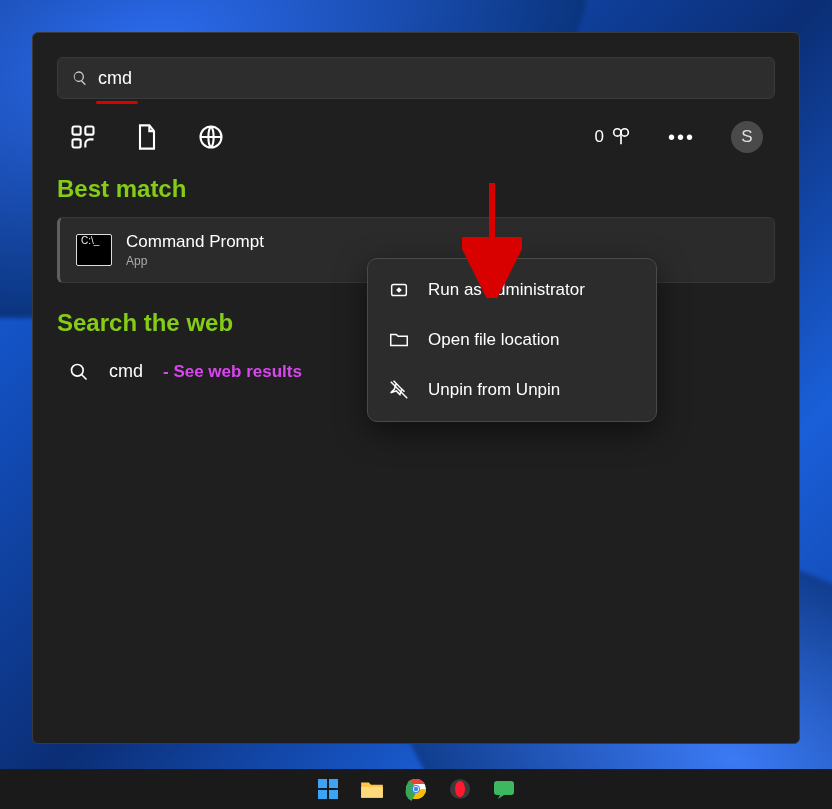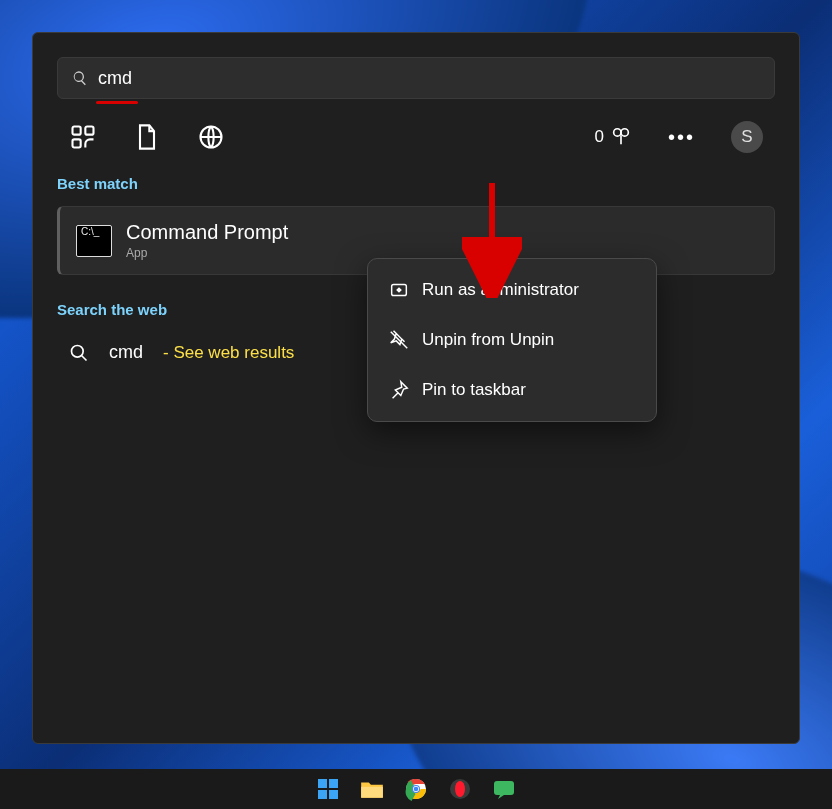--- a/index.html
+++ b/index.html
@@ -96,21 +96,21 @@
       font-size: 20px; letter-spacing: 2px; cursor: pointer;
       color: #fff;
     }
     .avatar {
       width: 32px; height: 32px; border-radius: 50%;
       background: #4a4a4a; color: #e0e0e0;
       display: flex; align-items: center; justify-content: center;
       font-size: 17px;
     }
     .section-heading {
-      font-size: 15px; font-weight: 600; color: #7dd3fc;
+      font-size: 24px; font-weight: 600; color: #84cc16;
       margin: 4px 0 14px 0;
     }
     .result-card {
       background: #2b2b2b;
       border: 1px solid #383838;
       border-left: 3px solid #606060;
       border-radius: 6px;
       display: flex;
       align-items: center;
       gap: 14px;
@@ -119,44 +119,44 @@
     }
     .cmd-icon {
       width: 36px; height: 32px;
       background: #000;
       border: 1px solid #ddd;
       border-radius: 2px;
       display: flex; align-items: flex-start;
       padding-left: 4px;
       font-family: monospace; font-size: 10px; color: #eee;
     }
-    .result-title { font-size: 20px; color: #fff; }
+    .result-title { font-size: 17px; color: #fff; }
     .result-sub { font-size: 12px; color: #aaa; margin-top: 2px; }
     .web-heading { margin-top: 26px; }
     .web-row {
       display: flex; align-items: center; gap: 20px;
       padding: 10px 12px; cursor: pointer;
       color: #fff;
     }
     .web-row .mag { width: 20px; height: 20px; stroke: #fff; fill: none; stroke-width: 2; }
     .web-term { font-size: 18px; color: #fff; }
-    .web-suffix { font-size: 17px; color: #fde047; }
+    .web-suffix { font-size: 17px; color: #d946ef; font-weight: bold; }
     .context-menu {
       position: absolute;
       left: 367px;
       top: 258px;
       width: 290px;
       background: #2c2c2c;
       border: 1px solid #4a4a4a;
       border-radius: 10px;
       padding: 6px;
       box-shadow: 0 10px 30px rgba(0,0,0,0.5);
     }
     .ctx-item {
-      display: flex; align-items: center; gap: 12px;
+      display: flex; align-items: center; gap: 18px;
       padding: 14px 14px;
       font-size: 17px;
       color: #fff;
       border-radius: 6px;
       cursor: pointer;
     }
     .ctx-icon { width: 22px; height: 22px; stroke: #fff; fill: none; stroke-width: 1.6; }
     .arrow {
       position: absolute;
       left: 462px; top: 178px;
@@ -245,30 +245,30 @@
 <div class="context-menu">
   <div class="ctx-item">
     <svg class="ctx-icon" viewBox="0 0 24 24">
         <rect x="4" y="6" width="16" height="12" rx="2"></rect>
         <path d="M12 10l2 2-2 2-2-2z" fill="#fff"></path>
       </svg>
     <span>Run as administrator</span>
   </div>
   <div class="ctx-item">
     <svg class="ctx-icon" viewBox="0 0 24 24">
+        <path d="M3 6h6l2 2h10v10H3z"></path>
+      </svg>
+    <span>Open file location</span>
+  </div>
+  <div class="ctx-item">
+    <svg class="ctx-icon" viewBox="0 0 24 24">
         <path d="M6 2l3 3m6 6l3 3M9 5l6 6-2 6-4-4-6 2 4-4z"></path>
         <line x1="3" y1="3" x2="21" y2="21"></line>
       </svg>
     <span>Unpin from Unpin</span>
-  </div>
-  <div class="ctx-item">
-    <svg class="ctx-icon" viewBox="0 0 24 24">
-        <path d="M14 3l7 7-4 1-3 7-3-3-6 6 6-6-3-3 7-3z"></path>
-      </svg>
-    <span>Pin to taskbar</span>
   </div>
 </div>
 
 <svg class="arrow" width="60" height="120">
   <defs>
       <marker id="ah" markerWidth="12" markerHeight="12" refX="6" refY="6" orient="auto">
         <path d="M0 0L12 6L0 12z" fill="#d90000"></path>
       </marker>
     </defs>
   <line x1="30" y1="5" x2="30" y2="95" stroke="#d90000" stroke-width="6" marker-end="url(#ah)"></line>

